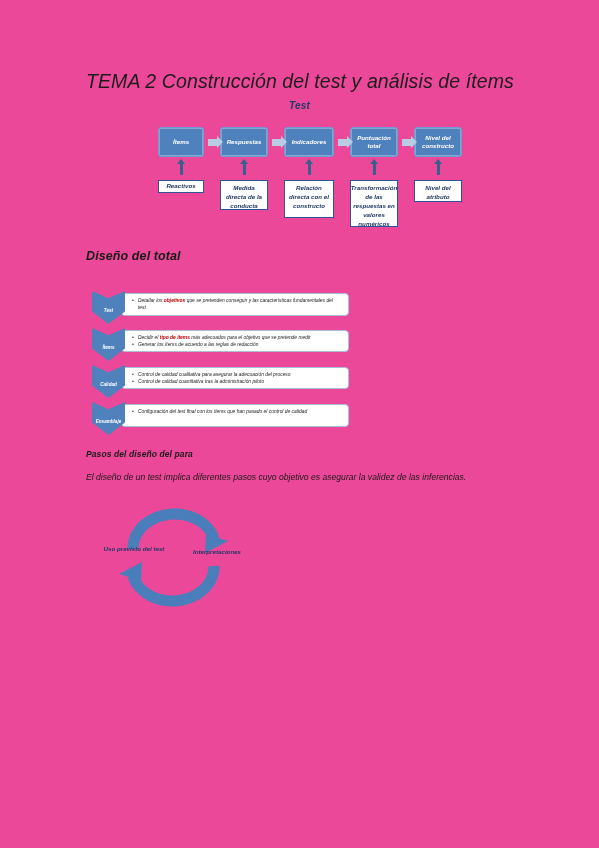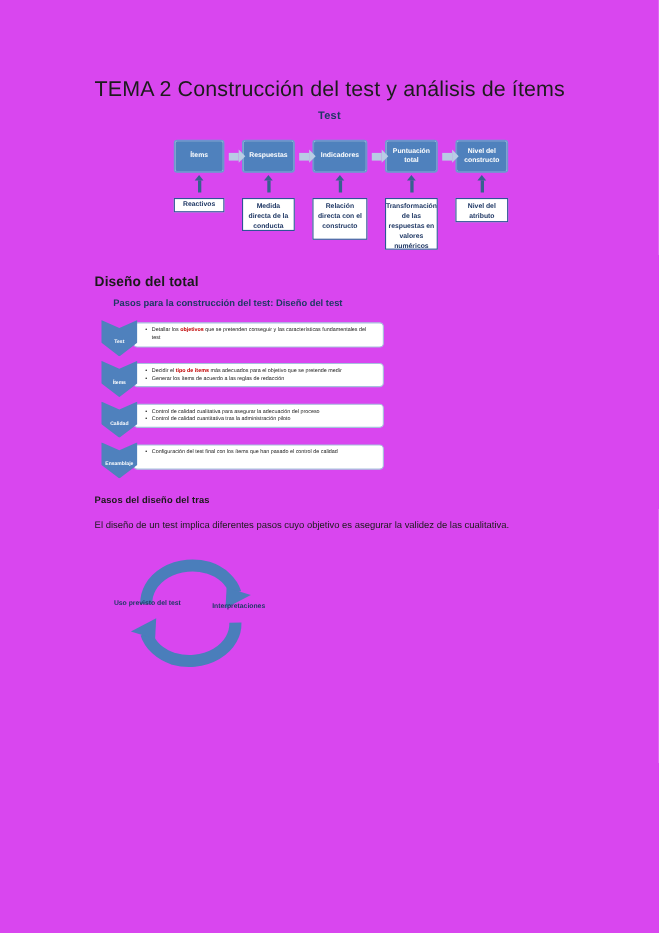--- a/index.html
+++ b/index.html
@@ -6,21 +6,22 @@
   html,body{margin:0;padding:0;background:#ffffff;}
   body{
     width:599px;height:848px;
     font-family:"Liberation Sans",sans-serif;
     color:#1a1a1a;
     position:relative;
     overflow:hidden;
   }
   .page{
     position:absolute;inset:0;
-    background:#d946ef;
+    background:#ec4899;
+    font-style:italic;
   }
 
   
   .doc-title{
     position:absolute;left:86px;top:70px;
     font-size:19.5px;font-weight:400;color:#1c1c1c;
     letter-spacing:.1px;white-space:nowrap;
   }
 
   
@@ -191,21 +192,20 @@
       <div class="spacer"></div>
       <div class="whitebox w4">Transformación de las respuestas en valores numéricos</div>
       <div class="spacer"></div>
       <div class="whitebox w5">Nivel del atributo</div>
     </div>
   </div>
 
   <div class="h2" style="top:249px">Diseño del total</div>
 
   <div class="diag2">
-    <div class="diag2-title">Pasos para la construcción del test: Diseño del test</div>
 
     <div class="steprow" style="top:21px">
       <div class="chev">
         <span>Test</span>
       </div>
       <div class="stepbox" style="min-height:23px">
         <ul>
           <li><span>Detallar los </span><span class="hl">objetivos</span><span> que se pretenden conseguir y las características fundamentales del test</span></li>
         </ul>
       </div>
@@ -240,22 +240,22 @@
         <span>Ensamblaje</span>
       </div>
       <div class="stepbox" style="min-height:23px">
         <ul>
           <li><span>Configuración del test final con los ítems que han pasado el control de calidad</span></li>
         </ul>
       </div>
     </div>
   </div>
 
-  <div class="h3" style="top:449px">Pasos del diseño del tras</div>
-  <div class="para" style="top:470px">El diseño de un test implica diferentes pasos cuyo objetivo es asegurar la validez de las cualitativa.</div>
+  <div class="h3" style="top:449px">Pasos del diseño del para</div>
+  <div class="para" style="top:470px">El diseño de un test implica diferentes pasos cuyo objetivo es asegurar la validez de las inferencias.</div>
 
   <div class="diag3">
     <svg width="599" height="110" viewBox="0 0 599 110" style="position:absolute;left:0;top:0;">
 
       <g>
         <path d="M 133 44
                  A 42 34 0 0 1 189 11
                  A 42 34 0 0 1 214 34" fill="none" stroke="#4a7ebb" stroke-width="11" stroke-linecap="butt"></path>
         <polygon points="206,29 228,36 205,48" fill="#4a7ebb"></polygon>
       </g>

